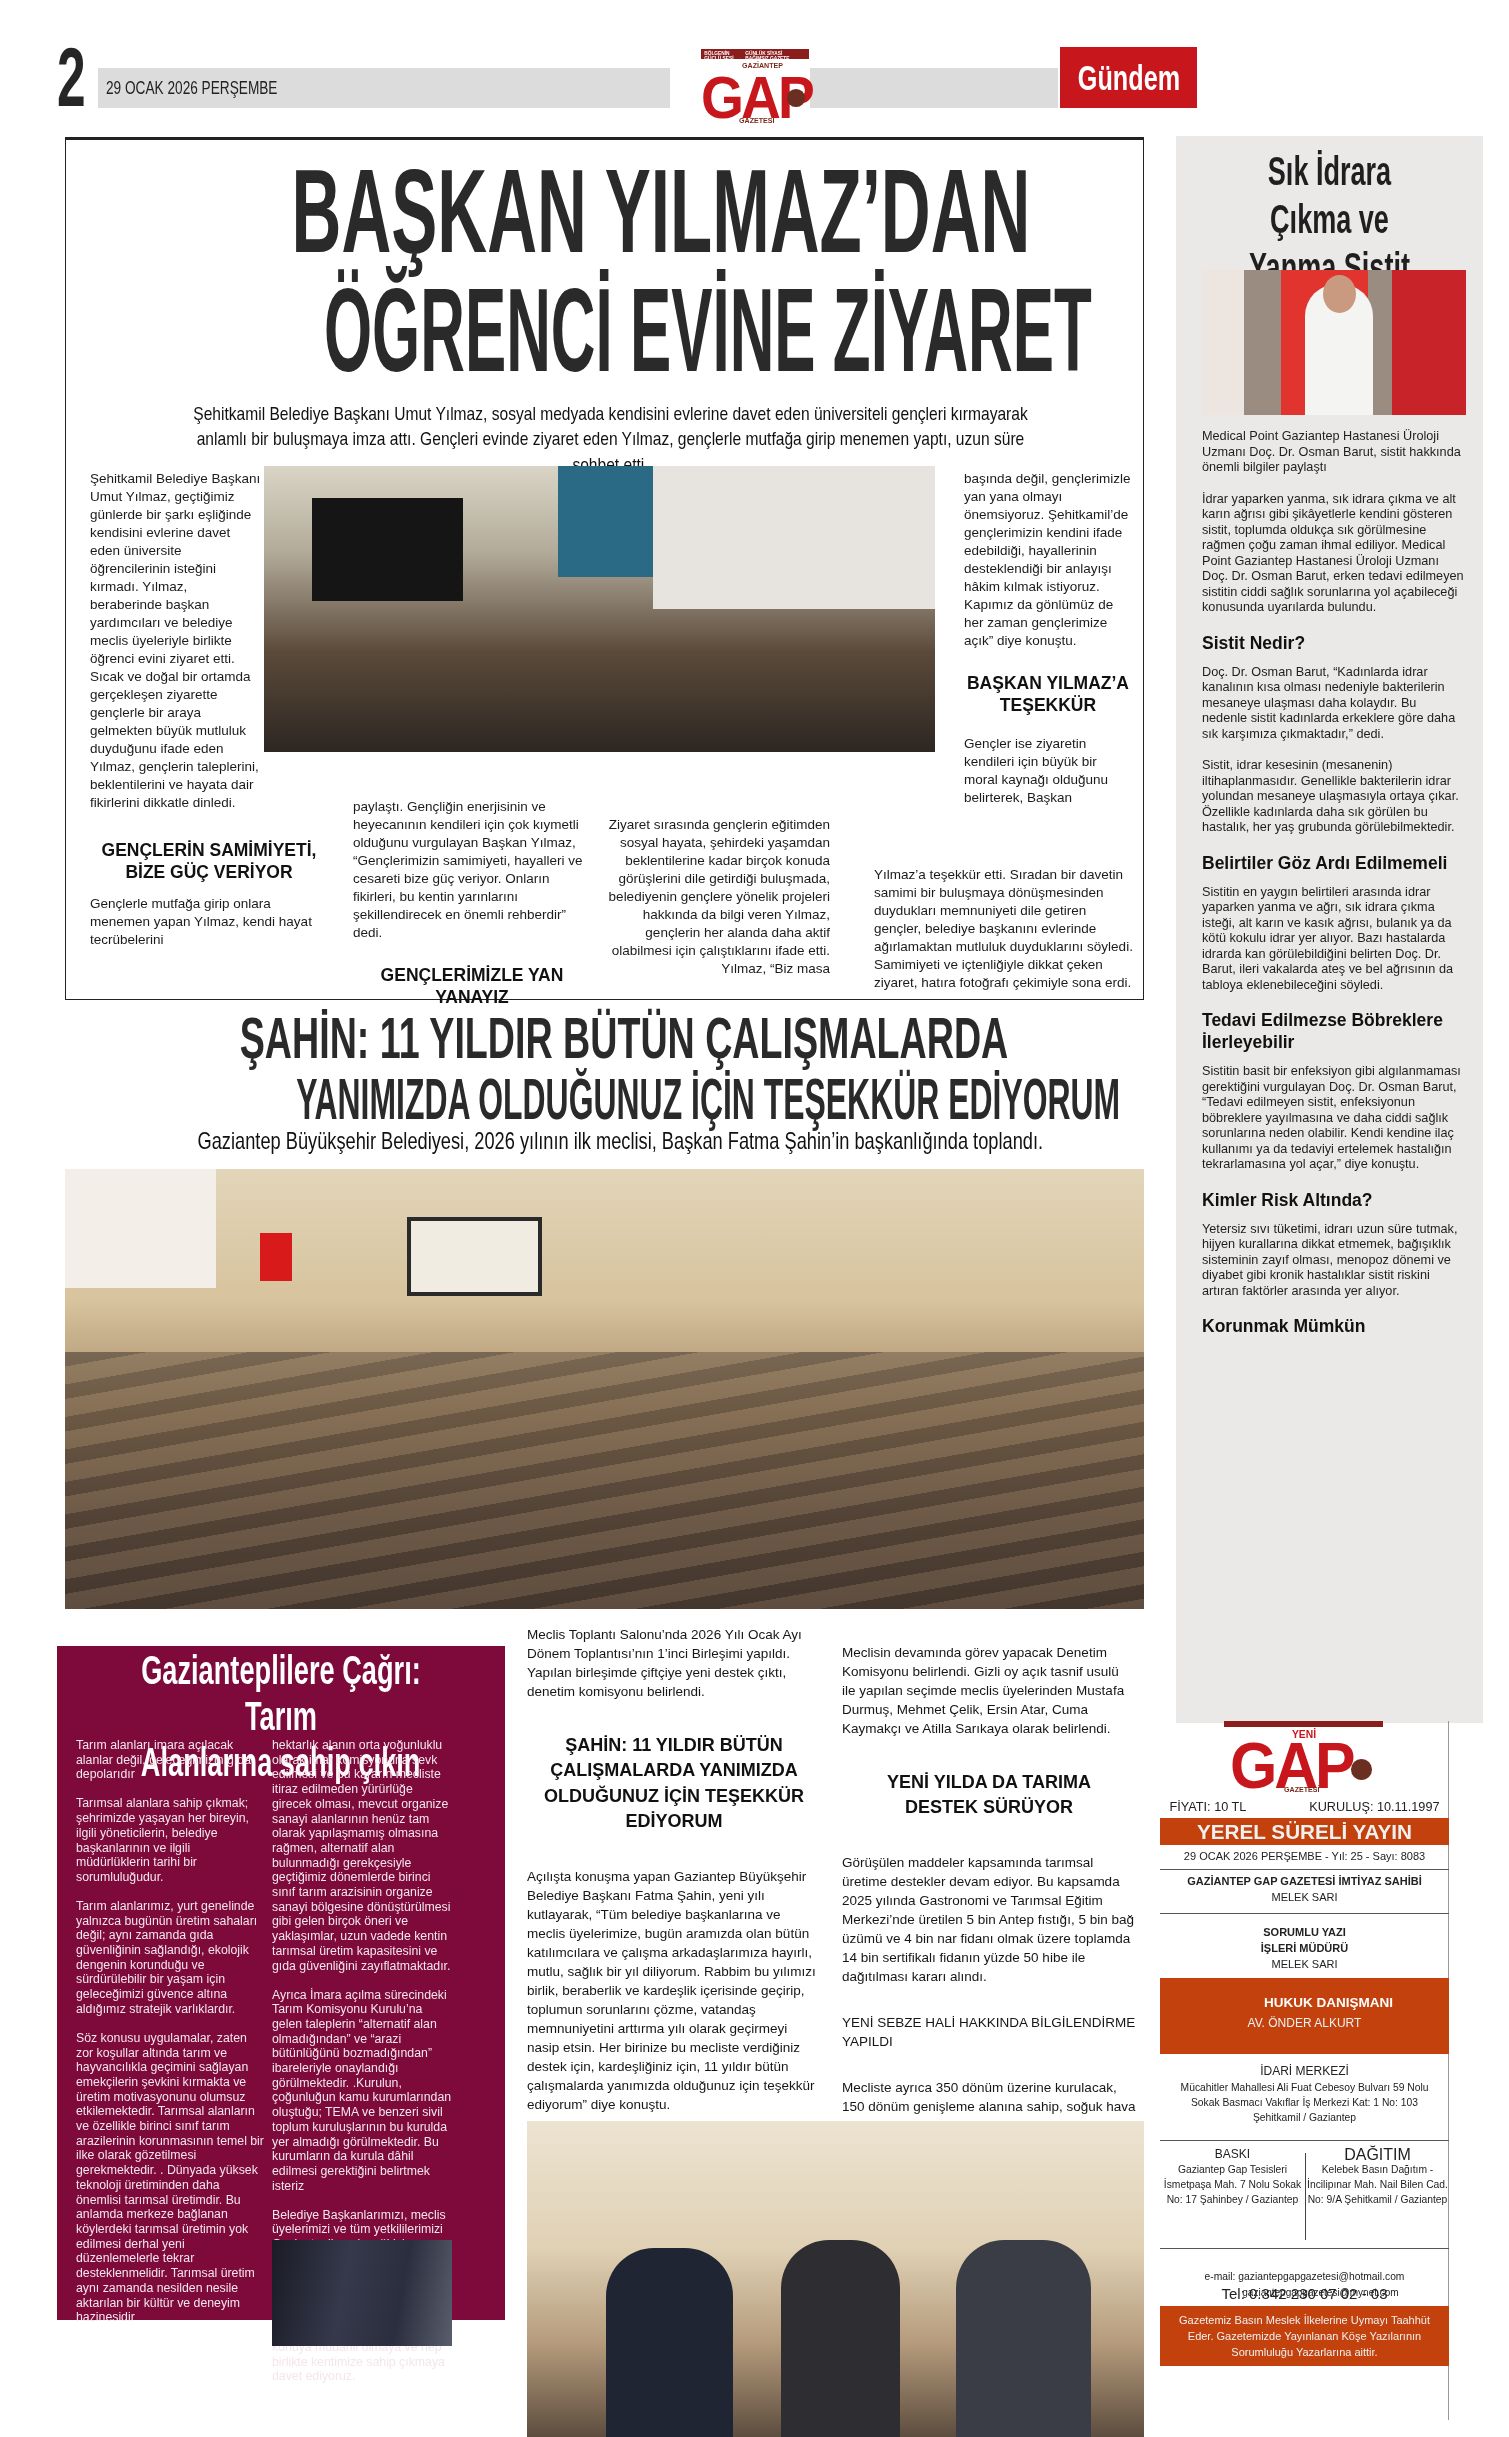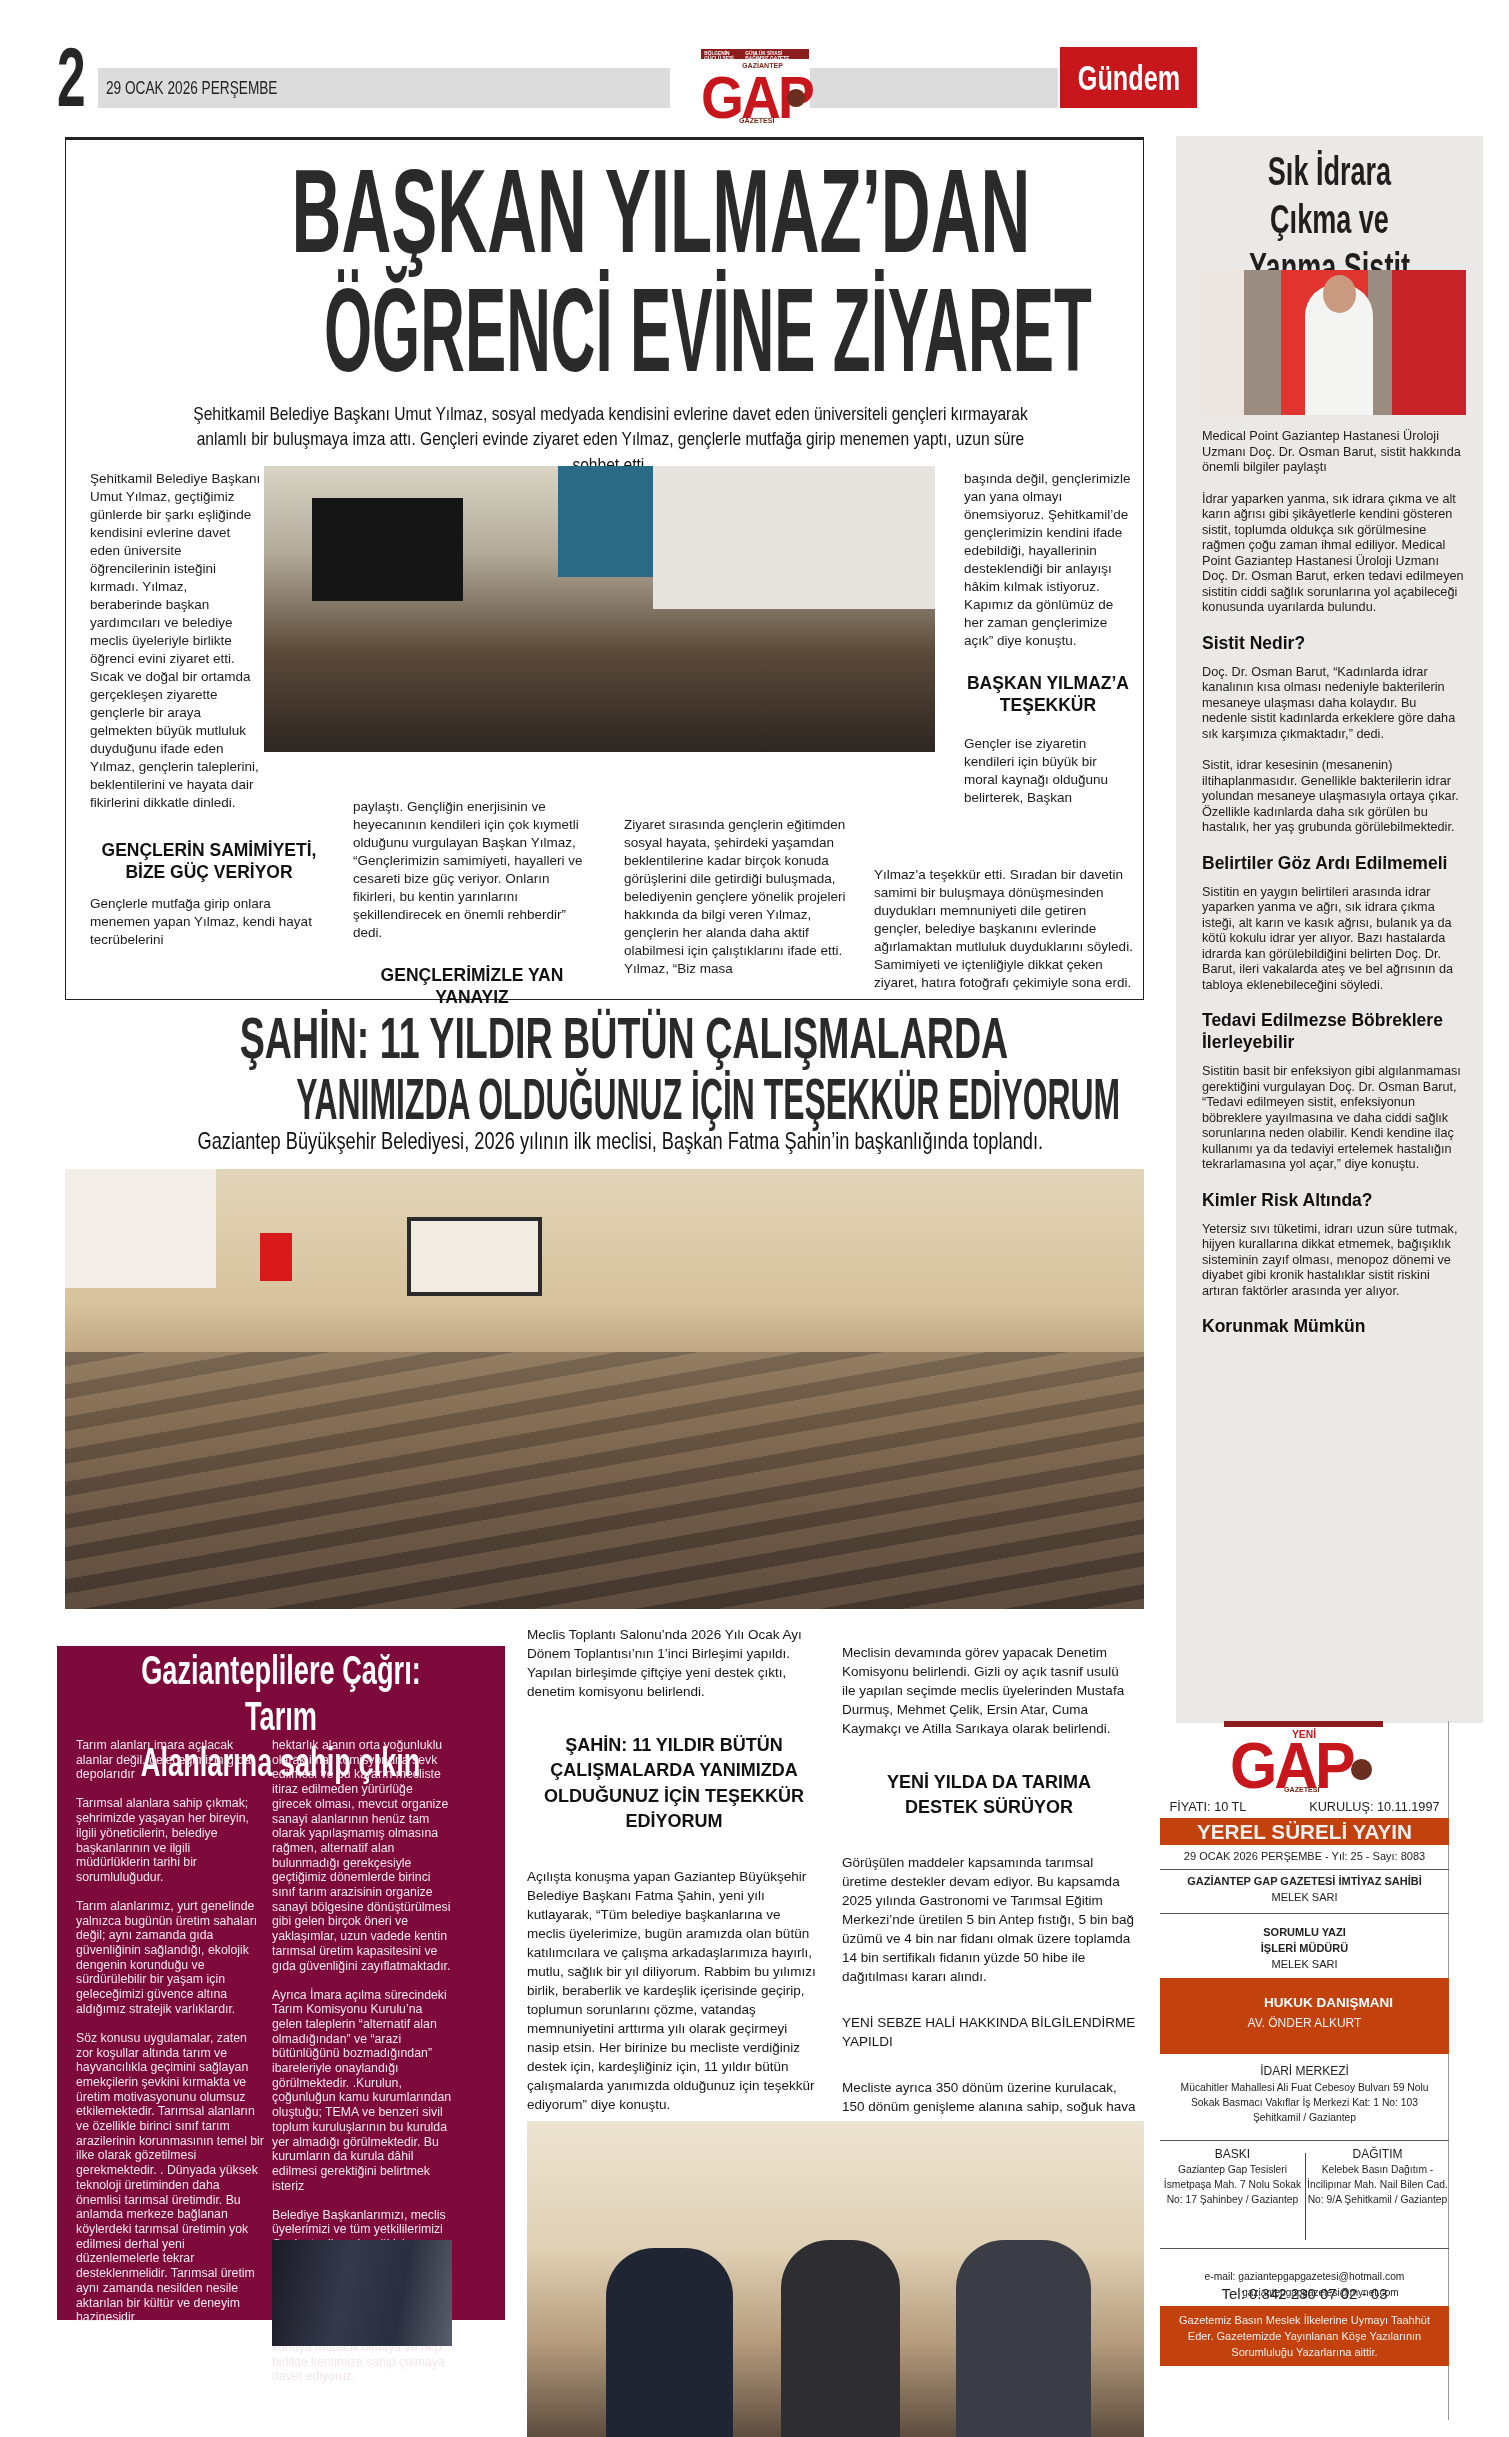--- a/index.html
+++ b/index.html
@@ -96,21 +96,21 @@
 <div class="abs" id="art1-photo">
   <div class="abs" style="left:48px;top:32px;width:151px;height:103px;background:#151515;"></div>
   <div class="abs" style="left:294px;top:0;width:95px;height:111px;background:#2b6a84;"></div>
   <div class="abs" style="left:389px;top:0;width:282px;height:143px;background:#e7e4df;"></div>
 </div>
 
 <div class="col" style="left:353px;top:798px;width:238px;">
   <p>paylaştı. Gençliğin enerjisinin ve heyecanının kendileri için çok kıymetli olduğunu vurgulayan Başkan Yılmaz, “Gençlerimizin samimiyeti, hayalleri ve cesareti bize güç veriyor. Onların fikirleri, bu kentin yarınlarını şekillendirecek en önemli rehberdir” dedi.</p>
   <div class="sub-hd" style="margin-top:22px;">GENÇLERİMİZLE YAN YANAYIZ</div>
 </div>
-<div class="col" style="left:624px;top:816px;width:230px;">
+<div class="col" style="left:600px;top:816px;width:230px;text-align:right;">
   <p>Ziyaret sırasında gençlerin eğitimden sosyal hayata, şehirdeki yaşamdan beklentilerine kadar birçok konuda görüşlerini dile getirdiği buluşmada, belediyenin gençlere yönelik projeleri hakkında da bilgi veren Yılmaz, gençlerin her alanda daha aktif olabilmesi için çalıştıklarını ifade etti. Yılmaz, “Biz masa</p>
 </div>
 <div class="col" style="left:964px;top:470px;width:168px;">
   <p>başında değil, gençlerimizle yan yana olmayı önemsiyoruz. Şehitkamil’de gençlerimizin kendini ifade edebildiği, hayallerinin desteklendiği bir anlayışı hâkim kılmak istiyoruz. Kapımız da gönlümüz de her zaman gençlerimize açık” diye konuştu.</p>
   <div class="sub-hd" style="margin:22px 0 19px;">BAŞKAN YILMAZ’A TEŞEKKÜR</div>
   <p>Gençler ise ziyaretin kendileri için büyük bir moral kaynağı olduğunu belirterek, Başkan</p>
 </div>
 <div class="col" style="left:874px;top:866px;width:262px;">
   <p>Yılmaz’a teşekkür etti. Sıradan bir davetin samimi bir buluşmaya dönüşmesinden duydukları memnuniyeti dile getiren gençler, belediye başkanını evlerinde ağırlamaktan mutluluk duyduklarını söyledi. Samimiyeti ve içtenliğiyle dikkat çeken ziyaret, hatıra fotoğrafı çekimiyle sona erdi.</p>
 </div>
@@ -209,21 +209,21 @@
   <div class="imp-row" style="top:295px;font-size:12px;color:#f0f0f0;">AV. ÖNDER ALKURT</div>
   <div class="imp-row" style="top:343px;font-size:12px;">İDARİ MERKEZİ</div>
   <div class="imp-row" style="top:359px;font-size:10.3px;line-height:15px;padding:0 6.4px;">Mücahitler Mahallesi Ali Fuat Cebesoy Bulvarı 59 Nolu Sokak Basmacı Vakıflar İş Merkezi Kat: 1 No: 103   Şehitkamil / Gaziantep</div>
   <div class="hr" style="top:419px;"></div>
   <div class="abs" style="left:0;top:426px;width:145px;text-align:center;font-size:10.3px;line-height:15px;">
     <div style="font-size:12px;">BASKI</div>
     <div>Gaziantep Gap Tesisleri İsmetpaşa Mah. 7 Nolu Sokak No: 17 Şahinbey / Gaziantep</div>
   </div>
   <div class="abs" style="left:145px;top:432px;width:0.8px;height:87px;background:#444;"></div>
   <div class="abs" style="left:146px;top:426px;width:143px;text-align:center;font-size:10.3px;line-height:15px;">
-    <div style="font-size:12px;">DAĞITIM</div>
+    <div style="font-size:16px;">DAĞITIM</div>
     <div>Kelebek Basın Dağıtım - İncilipınar Mah. Nail Bilen Cad. No: 9/A Şehitkamil / Gaziantep</div>
   </div>
   <div class="hr" style="top:527px;"></div>
   <div class="imp-row" style="top:564px;font-size:15px;">Tel: 0.342 230 07 02 - 03</div>
   <div class="imp-row" style="top:550px;font-size:10.3px;">e-mail: gaziantepgapgazetesi@hotmail.com</div>
   <div class="imp-row" style="top:566px;font-size:10px;padding-left:32px;">gaziantepgapgazetesi@mynet.com</div>
   <div class="imp-row gray" style="top:585px;height:60px;font-size:11px;line-height:16px;padding:6.4px 8px;">Gazetemiz Basın Meslek İlkelerine Uymayı Taahhüt Eder. Gazetemizde Yayınlanan Köşe Yazılarının Sorumluluğu Yazarlarına aittir.</div>
 </div>
 
 

